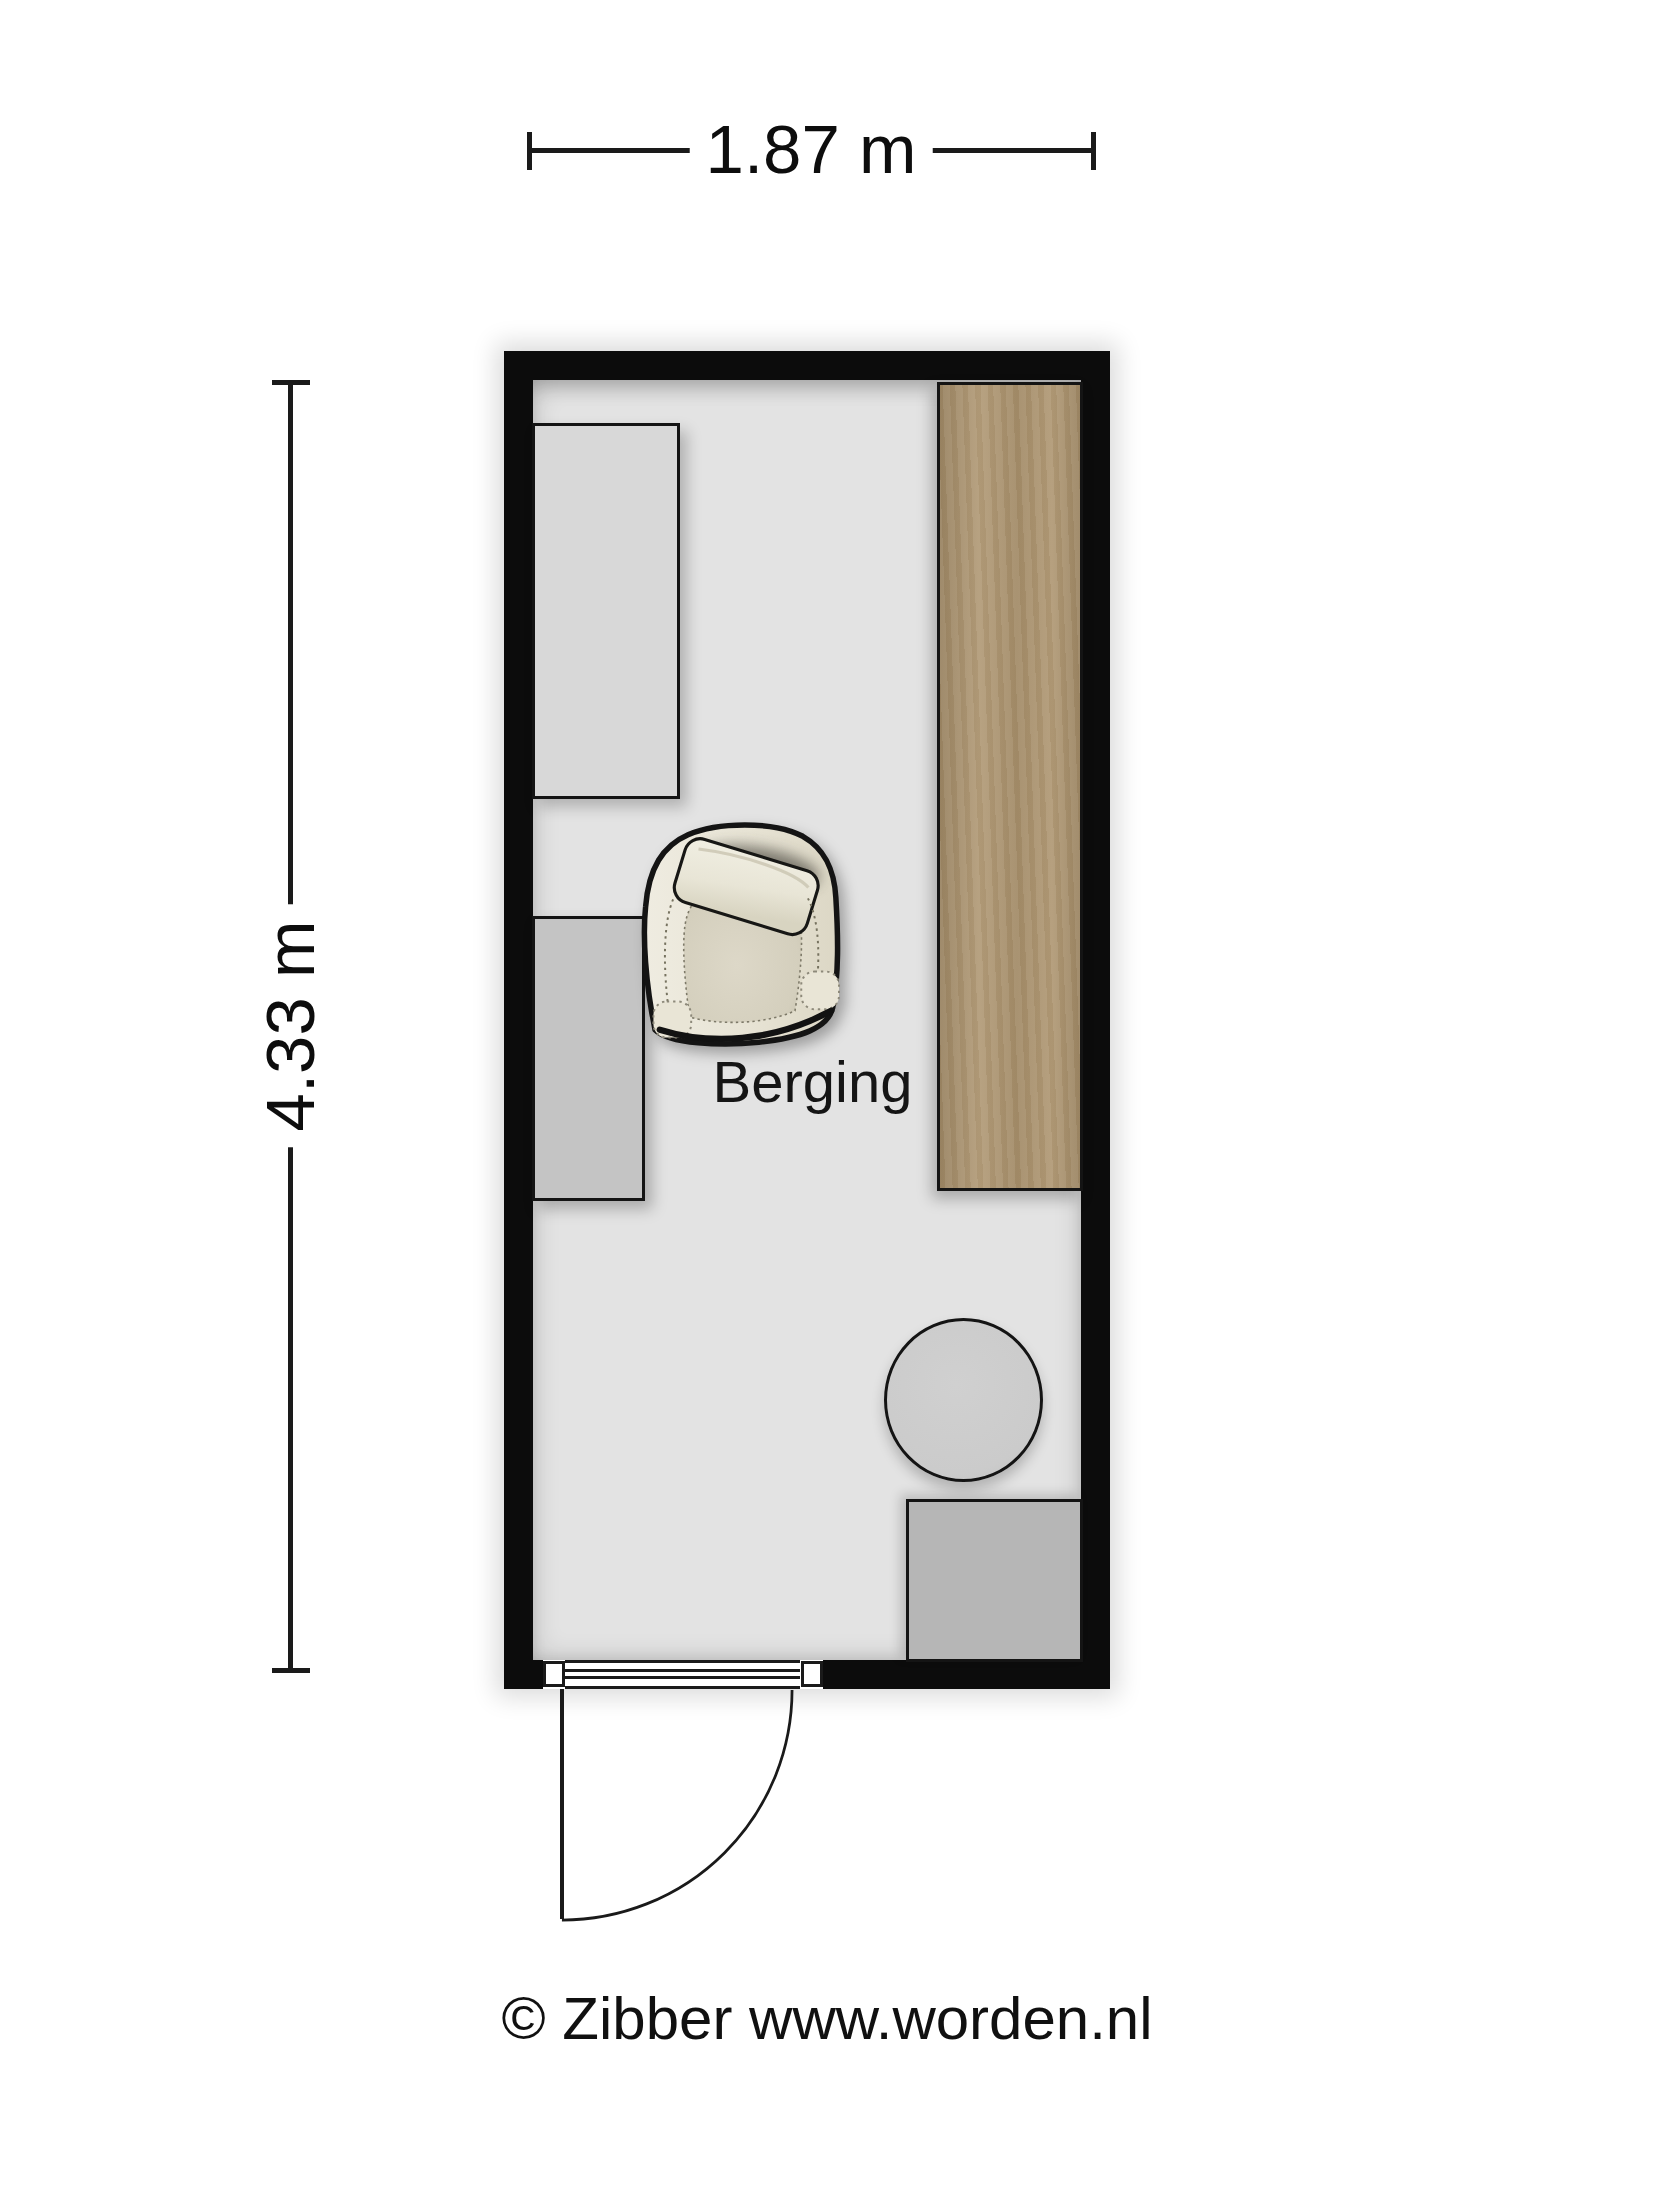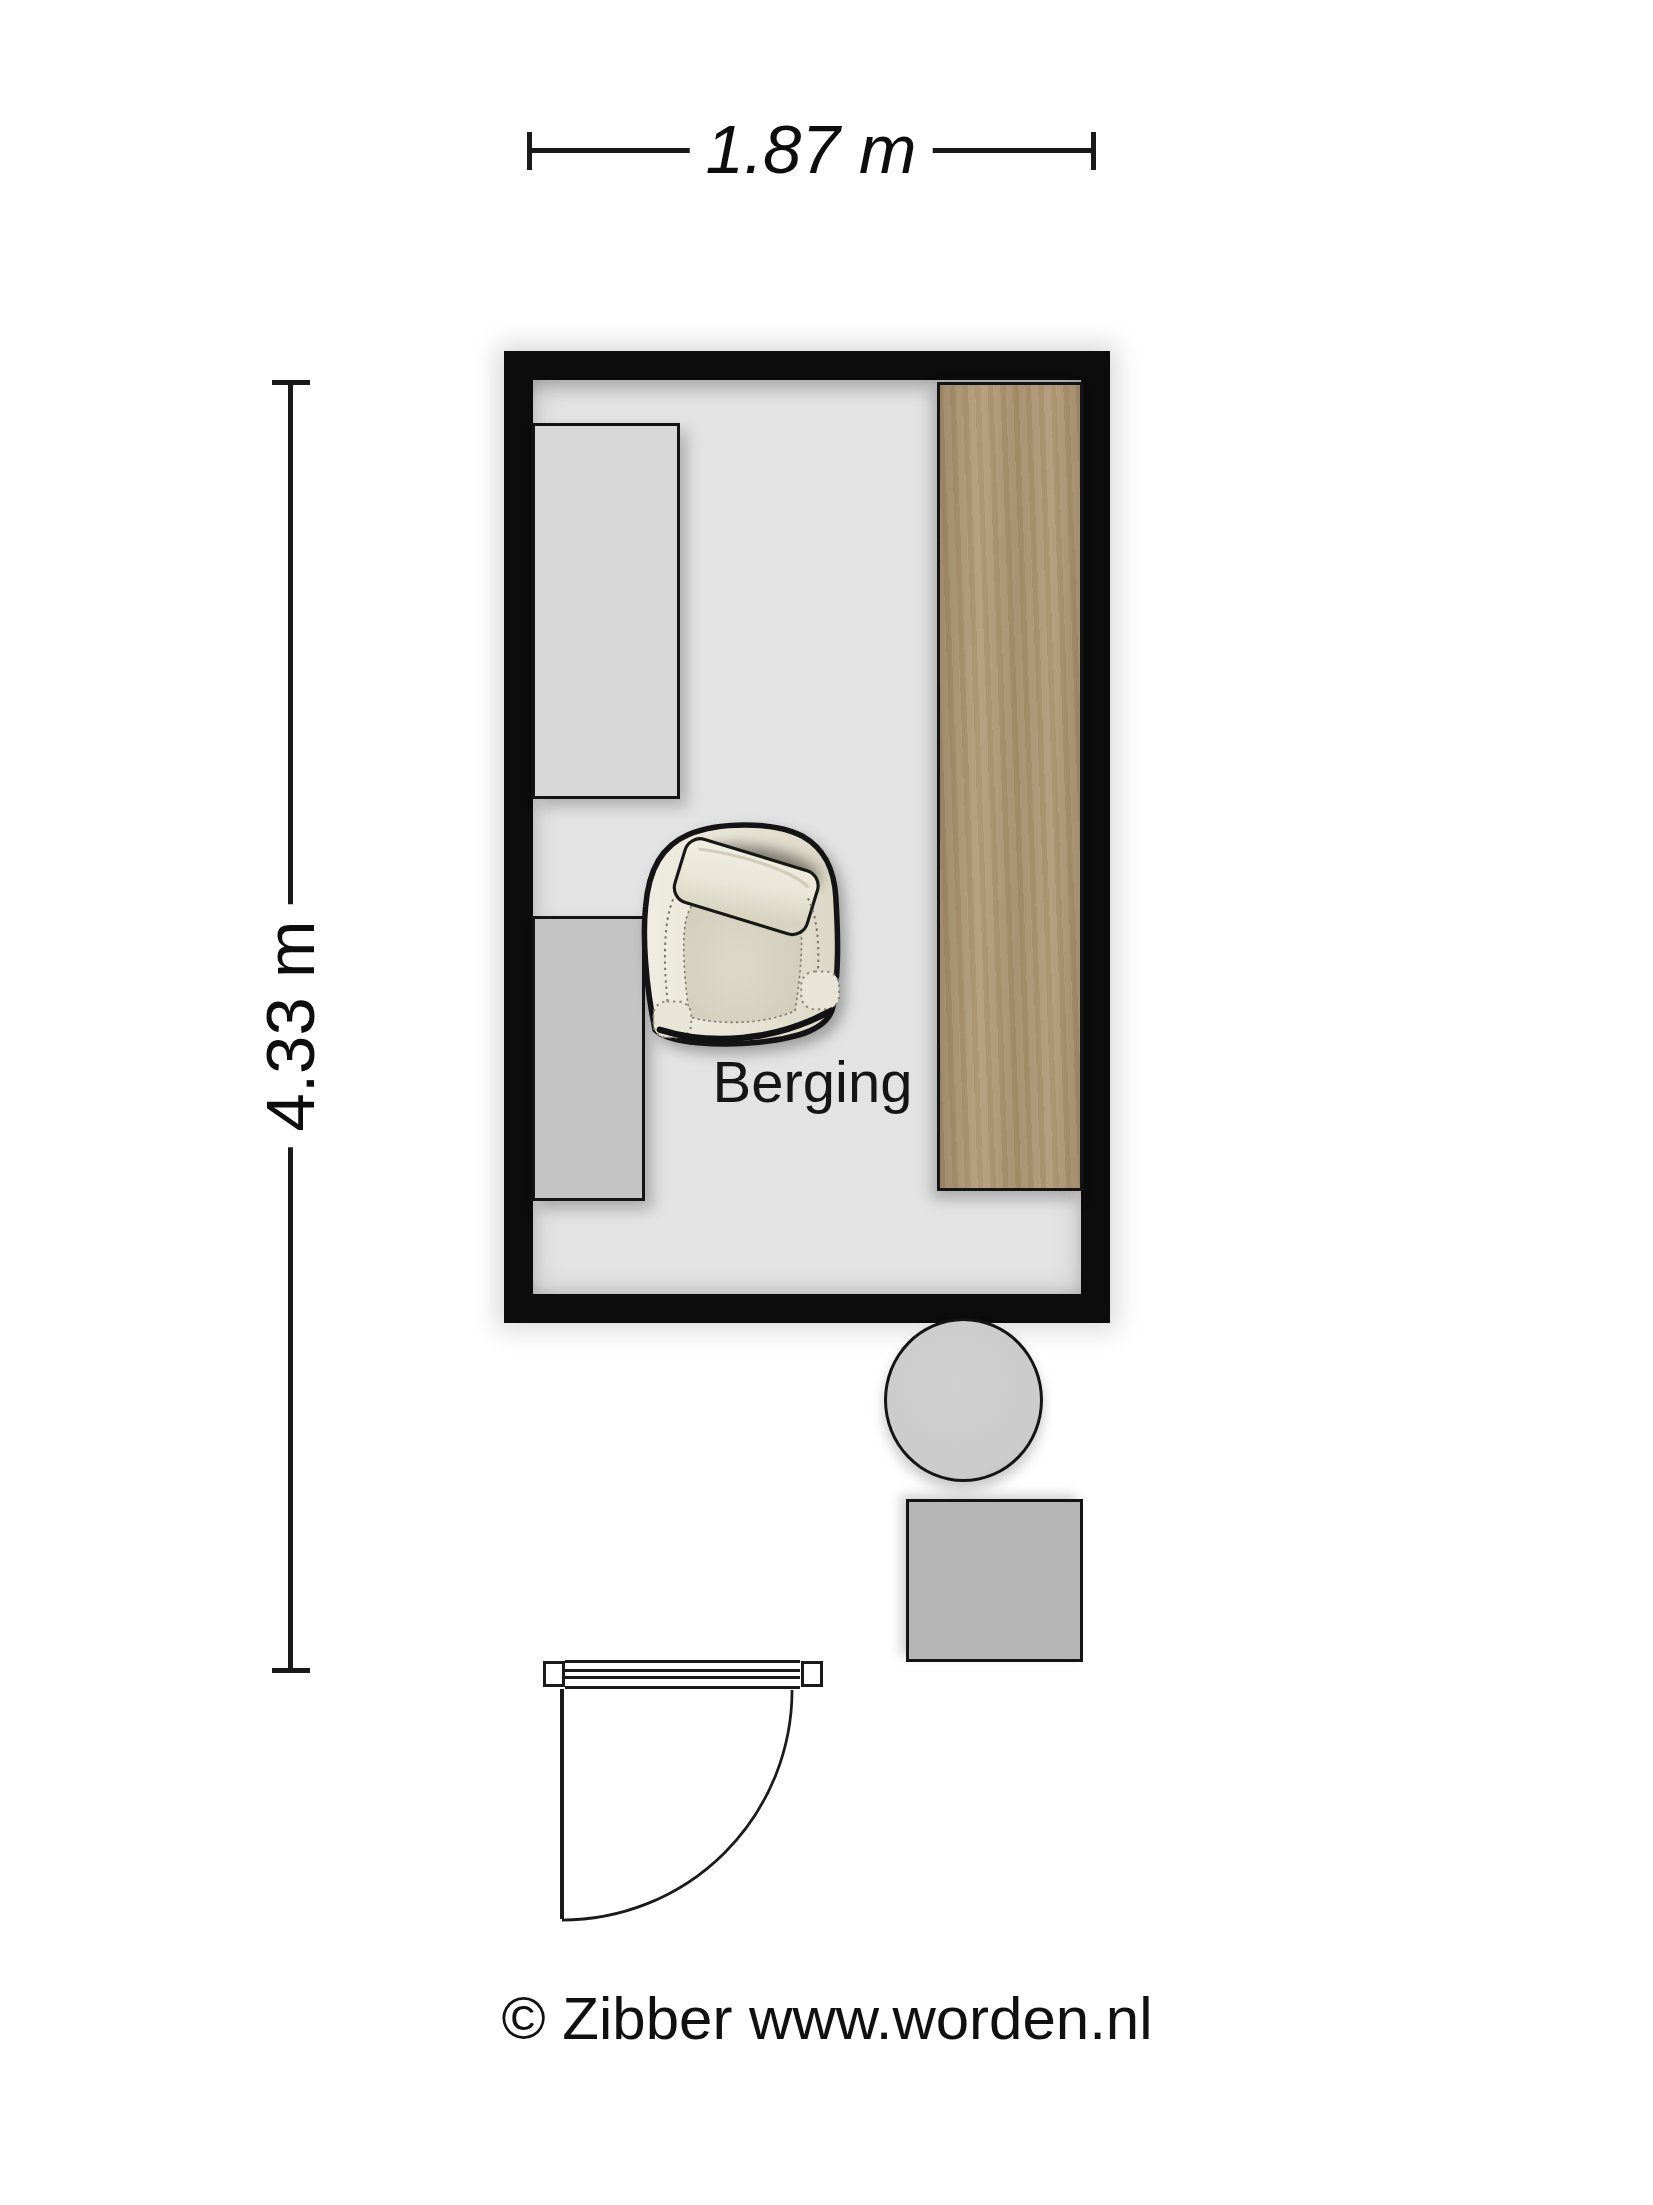--- a/index.html
+++ b/index.html
@@ -8,33 +8,33 @@
     position:relative;width:1654px;height:2205px;background:#ffffff;overflow:hidden;
     font-family:"Liberation Sans", sans-serif;color:#1a1a1a;
   }
   
   .dim-line-h{position:absolute;left:529px;top:148px;width:564px;height:4.7px;background:var(--ink);}
   .dim-tick-v{position:absolute;top:132px;width:4.7px;height:38px;background:var(--ink);}
   .dim-tick-v.t-left{left:527px;}
   .dim-tick-v.t-right{left:1091px;}
   .dim-label-top{
     position:absolute;left:811px;top:150px;transform:translate(-50%,-50%);
-    background:#ffffff;padding:3.2px 15.8px;font-size:69px;white-space:nowrap;color:#0d0d0d;font-style:italic;
+    background:#ffffff;padding:3.2px 15.8px;font-size:69px;white-space:nowrap;color:#0d0d0d;
   }
   .dim-line-v{position:absolute;left:288px;top:383px;width:4.7px;height:1290px;background:var(--ink);}
   .dim-tick-h{position:absolute;left:272px;width:38px;height:4.7px;background:var(--ink);}
   .dim-tick-h.t-top{top:380px;}
   .dim-tick-h.t-bottom{top:1668px;}
   .dim-label-left{
     position:absolute;left:291px;top:1026px;transform:translate(-50%,-50%) rotate(-90deg);
     background:#ffffff;padding:3.2px 15.8px;font-size:69px;white-space:nowrap;color:#0d0d0d;
   }
   
   .room{
-    position:absolute;left:504px;top:351px;width:606px;height:972px;
+    position:absolute;left:504px;top:351px;width:606px;height:1338px;
     background:var(--wall);box-shadow:0 0 23.6px 7.9px rgba(0,0,0,0.14);
   }
   .floor{
     position:absolute;left:29px;top:29px;right:29px;bottom:29px;background:var(--floor);
     box-shadow:inset 0 0 28px rgba(0,0,0,0.16), inset 0 14px 20.5px -7.9px rgba(0,0,0,0.22),
                inset 0 -7.9px 15.8px -9.5px rgba(0,0,0,0.14);
   }
   .furn{position:absolute;border:3.9px solid #141414;}
   .cabinet{
     left:27.6px;top:72px;width:148px;height:376px;background:var(--cabinet);

